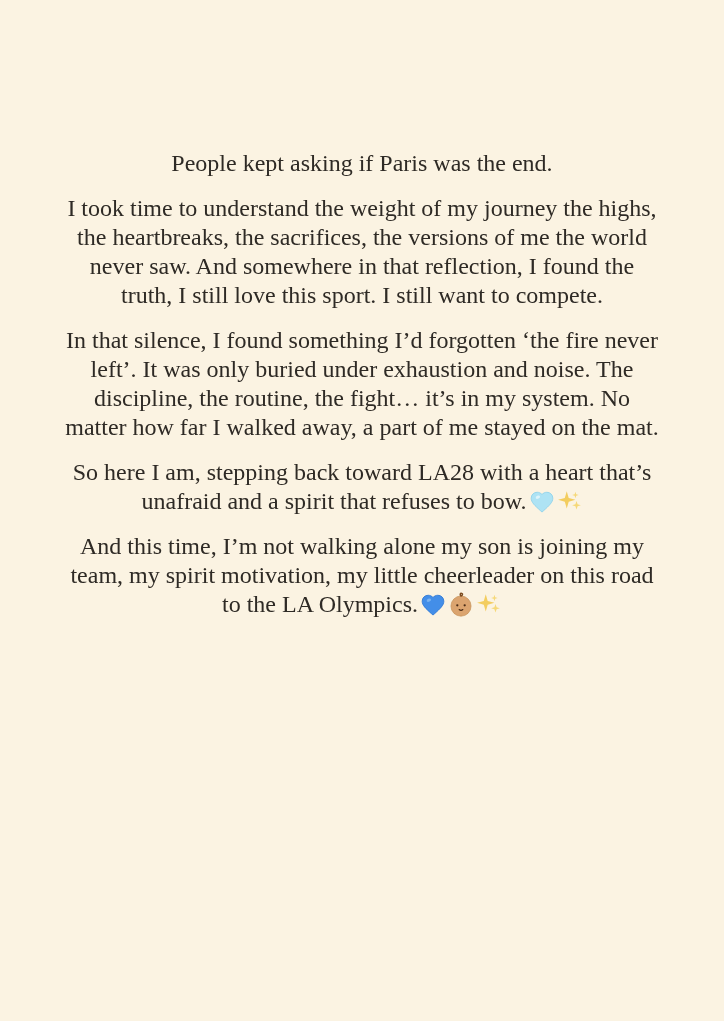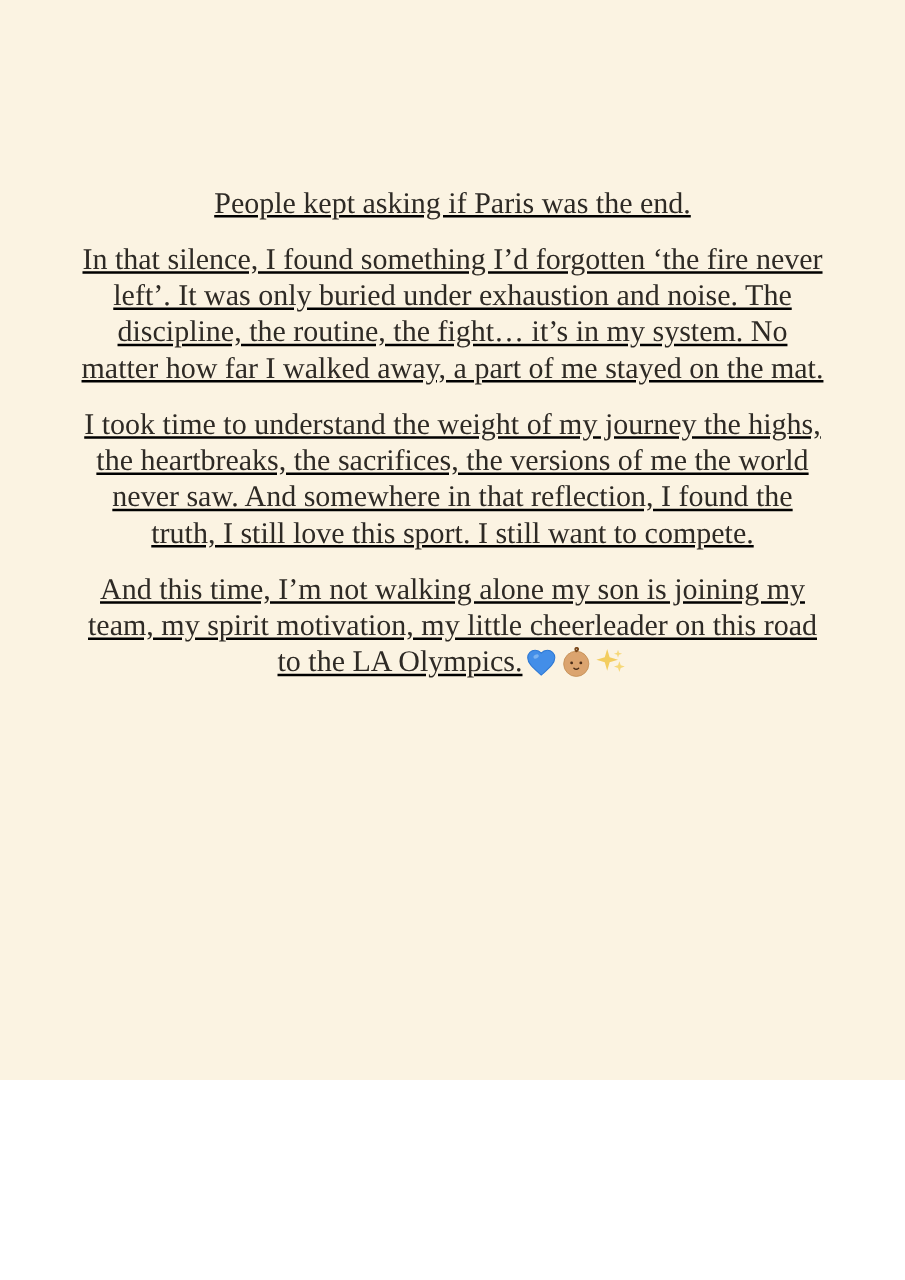--- a/index.html
+++ b/index.html
@@ -2,24 +2,23 @@
 <html><head>
 <meta charset="utf-8">
 <style>
   html, body {
     margin: 0;
     padding: 0;
   }
   .page {
     position: relative;
     width: 724px;
-    height: 864px;
+    height: 1021px;
     background: #fbf3e2;
     overflow: hidden;
-    text-decoration: underline;
   }
   .post {
     width: 600px;
     margin: 0 auto;
     padding-top: 149px;
     font-family: "Liberation Serif", "DejaVu Serif", serif;
     font-size: 24px;
     line-height: 29px;
     color: #2e2a25;
     text-align: center;
@@ -38,24 +37,32 @@
 </style>
 </head>
 <body>
 
 <div class="page">
   <div class="post">
 
     <p><span>People kept asking if Paris was the end.</span></p>
 
 
+    <p><span>I took time to understand the weight of my journey the highs, the heartbreaks, the sacrifices, the versions of me the world never saw. And somewhere in that reflection, I found the truth, I still love this sport. I still want to compete.</span></p>
+
     <p><span>In that silence, I found something I’d forgotten ‘the fire never left’. It was only buried under exhaustion and noise. The discipline, the routine, the fight… it’s in my system. No matter how far I walked away, a part of me stayed on the mat.</span></p>
 
-    <p><span>I took time to understand the weight of my journey the highs, the heartbreaks, the sacrifices, the versions of me the world never saw. And somewhere in that reflection, I found the truth, I still love this sport. I still want to compete.</span></p>
-
+    <p><span>So here I am, stepping back toward LA28 with a heart that’s unafraid and a spirit that refuses to bow.</span><span class="emoji"><svg viewBox="0 0 24 24" width="26" height="26">
+            <path d="M12 21.3l-1.45-1.32C5.4 15.36 2 12.28 2 8.5 2 5.42 4.42 3 7.5 3c1.74 0 3.41.81 4.5 2.09C13.09 3.81 14.76 3 16.5 3 19.58 3 22 5.42 22 8.5c0 3.78-3.4 6.86-8.55 11.54L12 21.3z" fill="#aee3f4" stroke="#8fd2ea" stroke-width="0.8"></path>
+            <ellipse cx="8.2" cy="7.6" rx="2.1" ry="1.4" fill="#ddf4fb" transform="rotate(-25 8.2 7.6)"></ellipse>
+          </svg></span><span class="emoji"><svg viewBox="0 0 24 24" width="26" height="26">
+            <path d="M9 2 L10.8 8.2 L17 10 L10.8 11.8 L9 18 L7.2 11.8 L1 10 L7.2 8.2 Z" fill="#f3cd5f"></path>
+            <path d="M18 11 L19 14 L22 15 L19 16 L18 19 L17 16 L14 15 L17 14 Z" fill="#f6d878"></path>
+            <path d="M17 2.5 L17.7 4.8 L20 5.5 L17.7 6.2 L17 8.5 L16.3 6.2 L14 5.5 L16.3 4.8 Z" fill="#f6d878"></path>
+          </svg></span></p>
 
     <p><span>And this time, I’m not walking alone my son is joining my team, my spirit motivation, my little cheerleader on this road to the LA Olympics.</span><span class="emoji"><svg viewBox="0 0 24 24" width="26" height="26">
             <path d="M12 21.3l-1.45-1.32C5.4 15.36 2 12.28 2 8.5 2 5.42 4.42 3 7.5 3c1.74 0 3.41.81 4.5 2.09C13.09 3.81 14.76 3 16.5 3 19.58 3 22 5.42 22 8.5c0 3.78-3.4 6.86-8.55 11.54L12 21.3z" fill="#438ee8" stroke="#2f79d4" stroke-width="0.8"></path>
             <ellipse cx="8.2" cy="7.6" rx="2.1" ry="1.4" fill="#7ab2f0" transform="rotate(-25 8.2 7.6)"></ellipse>
           </svg></span><span class="emoji"><svg viewBox="0 0 24 24" width="26" height="26">
             <circle cx="12" cy="13" r="9.3" fill="#dba46f" stroke="#c28c52" stroke-width="0.6"></circle>
             <path d="M12 3.7 C10.6 2.2 11.4 0.9 12.7 1.3 C13.9 1.7 13.5 3.2 12 3.7" fill="none" stroke="#7c4a1e" stroke-width="1.4" stroke-linecap="round"></path>
             <circle cx="8.6" cy="12.3" r="1.05" fill="#4a2c17"></circle>
             <circle cx="15.4" cy="12.3" r="1.05" fill="#4a2c17"></circle>
             <path d="M10.3 16.2 Q12 17.8 13.7 16.2" fill="none" stroke="#4a2c17" stroke-width="1.1" stroke-linecap="round"></path>

